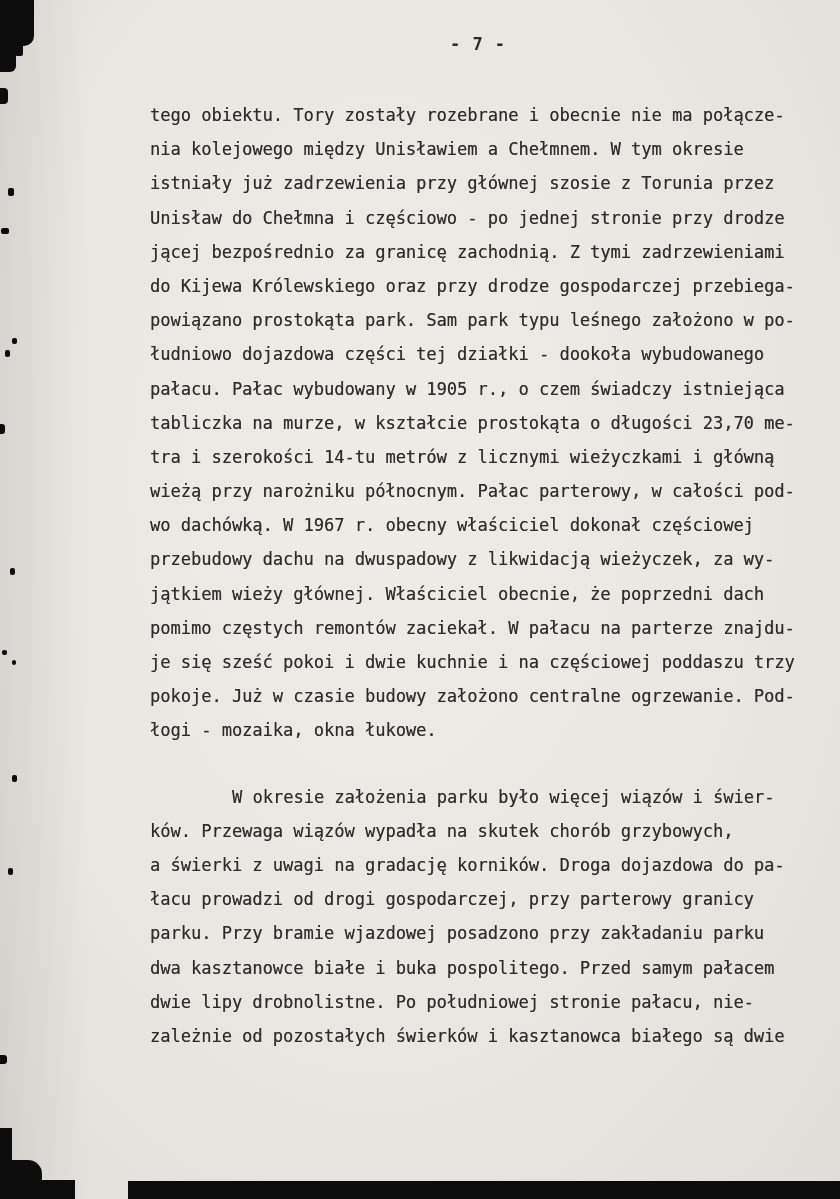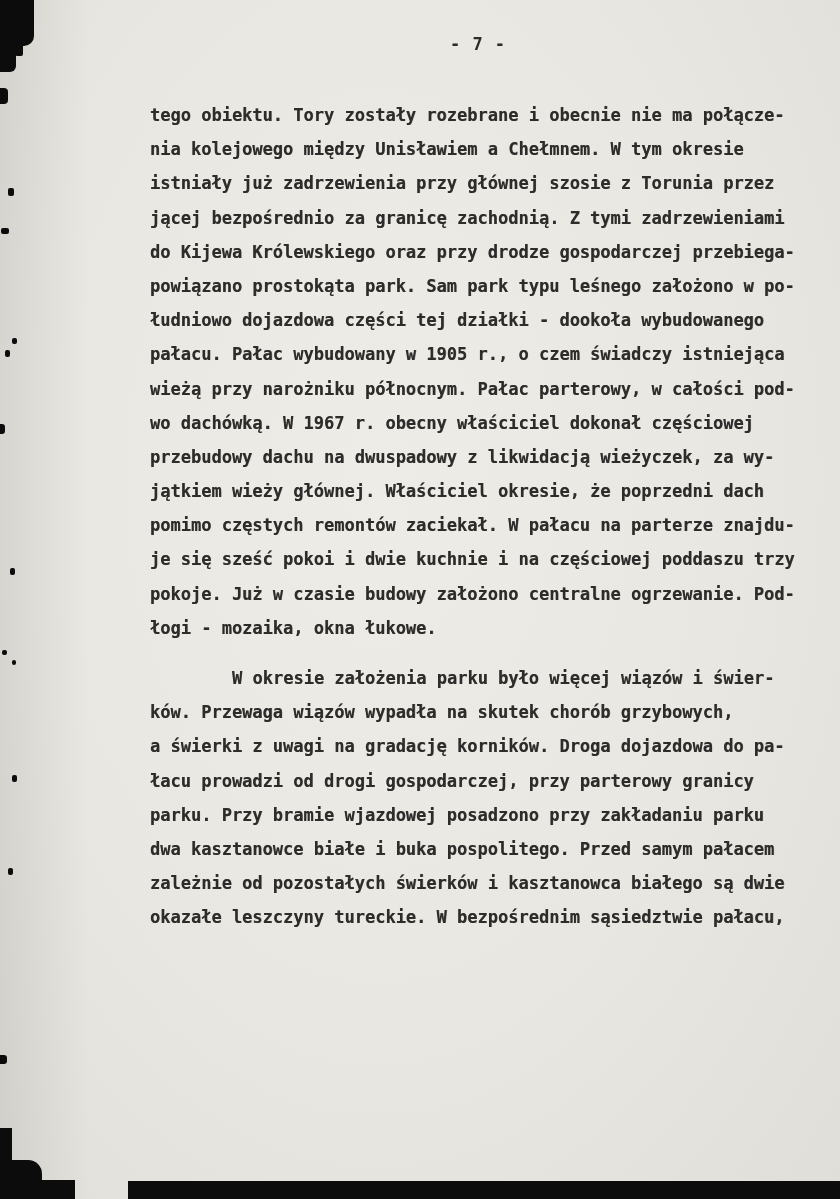--- a/index.html
+++ b/index.html
@@ -34,30 +34,30 @@
     font-size: 17px;
     font-weight: 700;
     letter-spacing: 1px;
   }
   .text-block {
     position: absolute;
     top: 98px;
     left: 150px;
     width: 672px;
     font-size: 17px;
-    font-weight: 700;
+    font-weight: 400;
     text-shadow: 0.3px 0 0 rgba(45,44,42,0.55);
   }
   .line {
     height: 34.2px;
     line-height: 34.2px;
     white-space: pre;
   }
   .para2 {
-    margin-top: 16px;
+    margin-top: 32px;
   }
   .line.indent {
     padding-left: 82px;
   }
   .artifact {
     position: absolute;
     background: #0c0c0c;
   }
   .blob {
     border-radius: 0 0 10px 0;
@@ -76,44 +76,47 @@
 
 <div class="paper">
 
   <div class="page-number">- 7 -</div>
 
   <div class="text-block">
     <div class="para">
       <div class="line">tego obiektu. Tory zostały rozebrane i obecnie nie ma połącze-</div>
       <div class="line">nia kolejowego między Unisławiem a Chełmnem. W tym okresie</div>
       <div class="line">istniały już zadrzewienia przy głównej szosie z Torunia przez</div>
+      <div class="line">Unisław do Chełmna i częściowo - po jednej stronie przy drodze</div>
       <div class="line">jącej bezpośrednio za granicę zachodnią. Z tymi zadrzewieniami</div>
       <div class="line">do Kijewa Królewskiego oraz przy drodze gospodarczej przebiega-</div>
       <div class="line">powiązano prostokąta park. Sam park typu leśnego założono w po-</div>
       <div class="line">łudniowo dojazdowa części tej działki - dookoła wybudowanego</div>
       <div class="line">pałacu. Pałac wybudowany w 1905 r., o czem świadczy istniejąca</div>
+      <div class="line">tabliczka na murze, w kształcie prostokąta o długości 23,70 me-</div>
+      <div class="line">tra i szerokości 14-tu metrów z licznymi wieżyczkami i główną</div>
       <div class="line">wieżą przy narożniku północnym. Pałac parterowy, w całości pod-</div>
       <div class="line">wo dachówką. W 1967 r. obecny właściciel dokonał częściowej</div>
       <div class="line">przebudowy dachu na dwuspadowy z likwidacją wieżyczek, za wy-</div>
-      <div class="line">jątkiem wieży głównej. Właściciel okresie, że poprzedni dach</div>
+      <div class="line">jątkiem wieży głównej. Właściciel obecnie, że poprzedni dach</div>
       <div class="line">pomimo częstych remontów zaciekał. W pałacu na parterze znajdu-</div>
       <div class="line">je się sześć pokoi i dwie kuchnie i na częściowej poddaszu trzy</div>
       <div class="line">pokoje. Już w czasie budowy założono centralne ogrzewanie. Pod-</div>
       <div class="line">łogi - mozaika, okna łukowe.</div>
     </div>
 
     <div class="para para2">
       <div class="line indent">W okresie założenia parku było więcej wiązów i świer-</div>
       <div class="line">ków. Przewaga wiązów wypadła na skutek chorób grzybowych,</div>
       <div class="line">a świerki z uwagi na gradację korników. Droga dojazdowa do pa-</div>
       <div class="line">łacu prowadzi od drogi gospodarczej, przy parterowy granicy</div>
       <div class="line">parku. Przy bramie wjazdowej posadzono przy zakładaniu parku</div>
       <div class="line">dwa kasztanowce białe i buka pospolitego. Przed samym pałacem</div>
+      <div class="line">dwie lipy drobnolistne. Po południowej stronie pałacu, nie-</div>
       <div class="line">zależnie od pozostałych świerków i kasztanowca białego są dwie</div>
-      <div class="line">okazałe leszczyny tureckie. W bezpośrednim sąsiedztwie pałacu,</div>
     </div>
   </div>
 
   <div class="artifact blob" style="left:0; top:0; width:34px; height:46px;"></div>
   <div class="artifact" style="left:0; top:42px; width:16px; height:30px; border-radius:0 0 6px 0;"></div>
   <div class="artifact" style="left:15px; top:44px; width:8px; height:12px; border-radius:2px;"></div>
   <div class="artifact" style="left:0; top:88px; width:8px; height:16px; border-radius:0 4px 4px 0;"></div>
   <div class="artifact" style="left:8px; top:188px; width:6px; height:8px; border-radius:2px;"></div>
   <div class="artifact" style="left:1px; top:228px; width:8px; height:6px; border-radius:2px;"></div>
   <div class="artifact" style="left:12px; top:338px; width:5px; height:6px; border-radius:2px;"></div>

